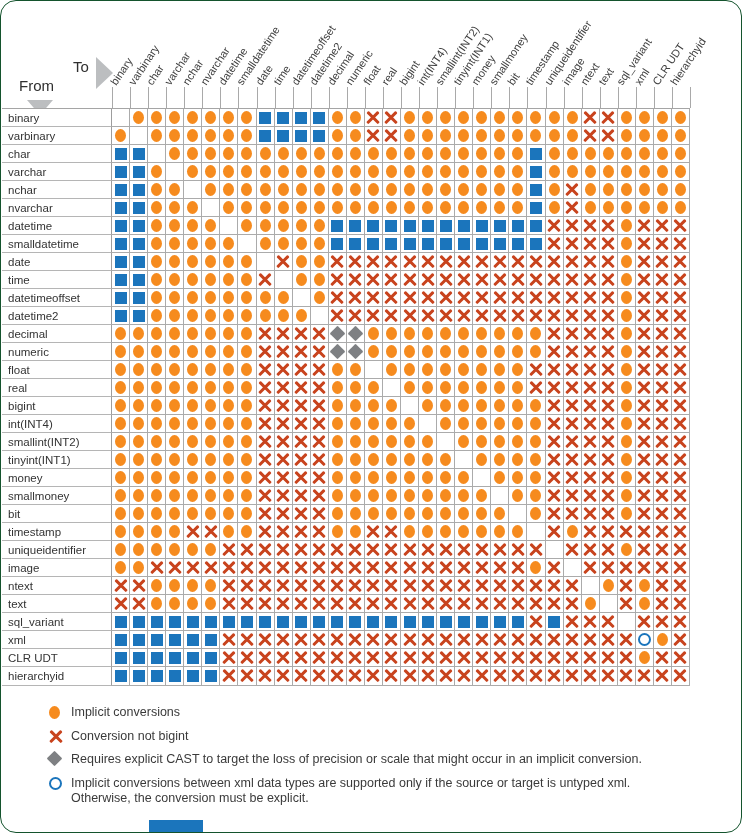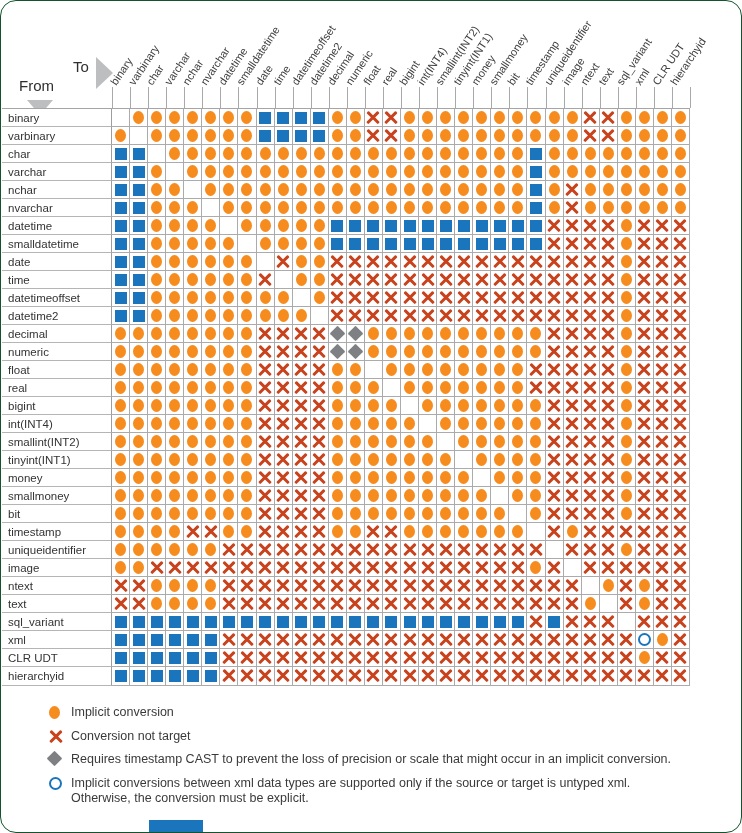--- a/index.html
+++ b/index.html
@@ -3166,33 +3166,33 @@
       </div>
       <div class="cell">
         <span class="sX"></span>
       </div>
     </div>
   <div class="legend" id="legend">
       <div class="lg-item">
         <span class="lg-icon">
           <span class="sI"></span>
         </span>
-        <div class="lg-text">Implicit conversion</div>
+        <div class="lg-text">Implicit conversions</div>
       </div>
       <div class="lg-item">
         <span class="lg-icon">
           <span class="sX"></span>
         </span>
-        <div class="lg-text">Conversion not target</div>
+        <div class="lg-text">Conversion not bigint</div>
       </div>
       <div class="lg-item">
         <span class="lg-icon">
           <span class="sD"></span>
         </span>
-        <div class="lg-text">Requires timestamp CAST to prevent the loss of precision or scale that might occur in an implicit conversion.</div>
+        <div class="lg-text">Requires explicit CAST to target the loss of precision or scale that might occur in an implicit conversion.</div>
       </div>
       <div class="lg-item">
         <span class="lg-icon">
           <span class="sC"></span>
         </span>
         <div class="lg-text">Implicit conversions between xml data types are supported only if the source or target is untyped xml.<div>Otherwise, the conversion must be explicit.</div></div>
       </div>
     </div>
 
   <div class="cropped-bar"></div>

